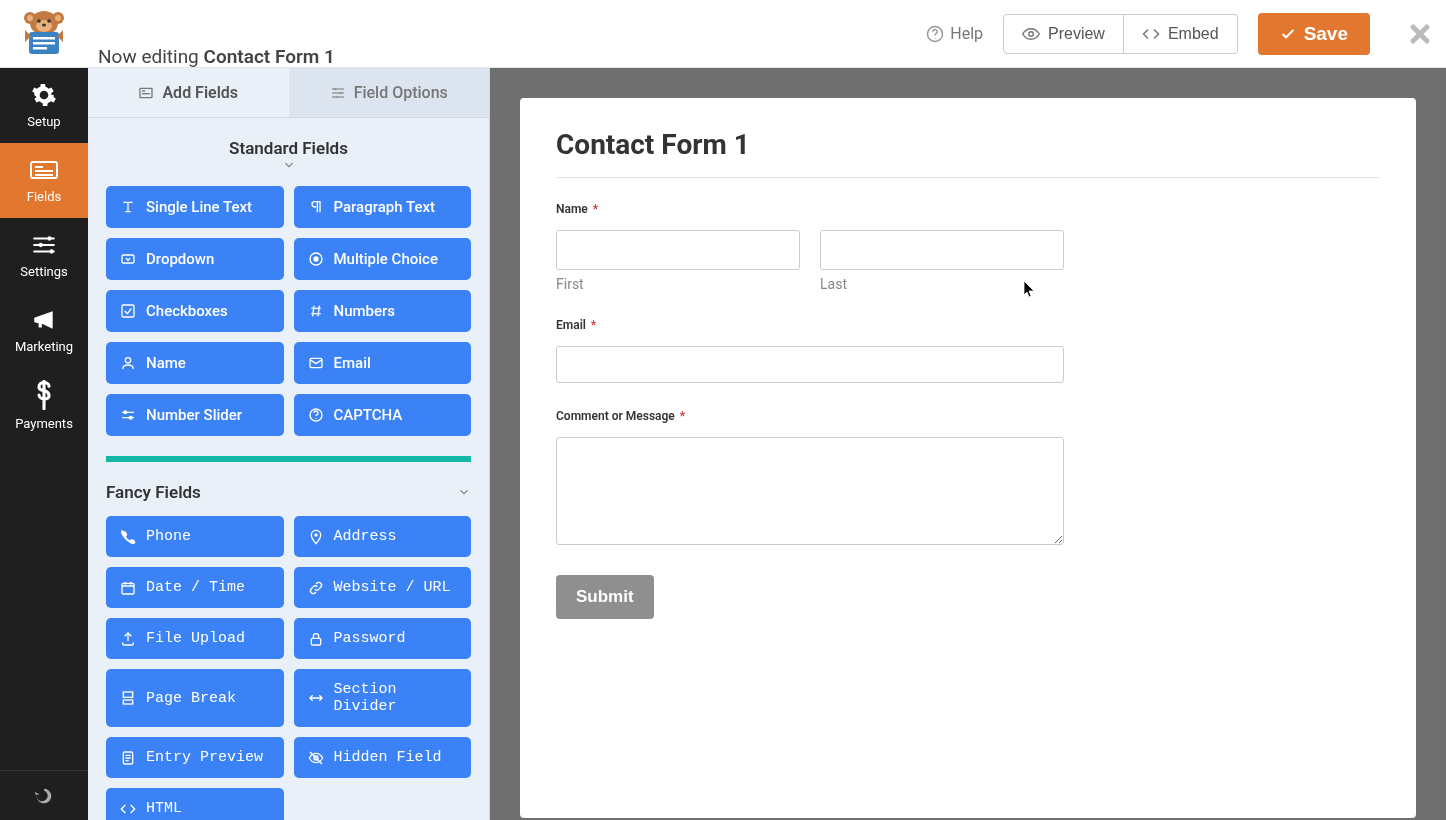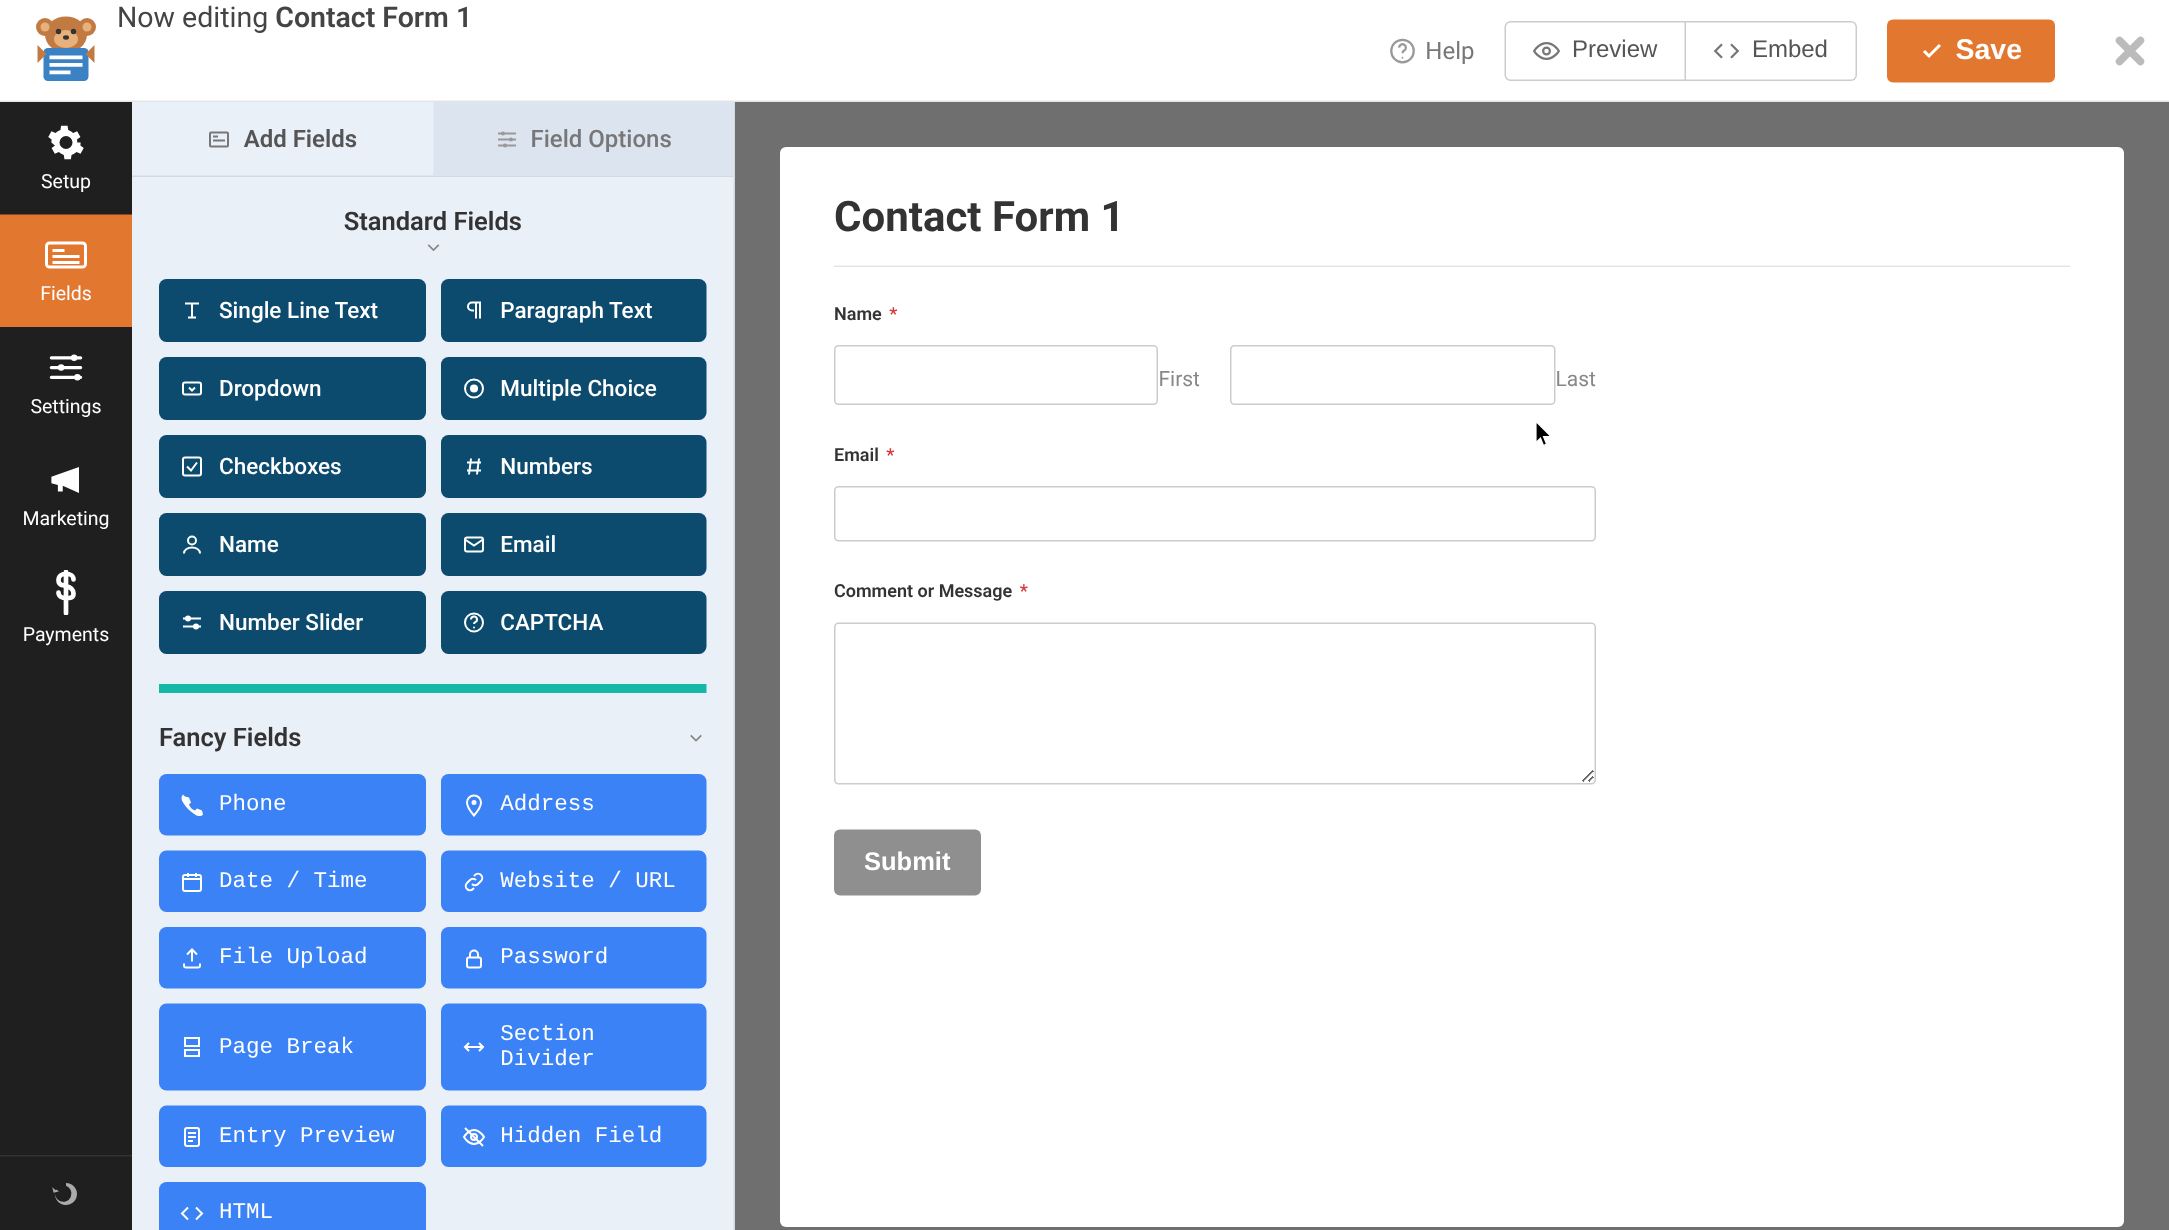--- a/index.html
+++ b/index.html
@@ -1,21 +1,21 @@
 <!DOCTYPE html>
 <html><head>
 <meta charset="utf-8">
 <style>
   * { box-sizing: border-box; margin: 0; padding: 0; }
   body { font-family: -apple-system, BlinkMacSystemFont, "Segoe UI", Roboto, Helvetica, Arial, sans-serif; background: #fff; color: #444; }
   .app { display: flex; flex-direction: column; width: 1446px; height: 820px; overflow: hidden; }
 
   
   .topbar { height: 68px; display: flex; align-items: center; padding: 0 14px 0 0; border-bottom: 1px solid #e5e5e5; background: #fff; }
-  .topbar-left { display: flex; align-items: flex-start; gap: 0; padding-left: 10px; }
+  .topbar-left { display: flex; align-items: flex-end; gap: 20px; padding-left: 10px; }
   .logo-box { width: 68px; height: 68px; display:flex; align-items:center; justify-content:center; }
   .title { font-size: 19px; color:#444; font-weight:400; }
   .title strong { font-weight:600; }
   .topbar-right { margin-left: auto; display: flex; align-items: center; gap: 20px; }
   .help { display:flex; align-items:center; gap:6px; color:#777; font-size:16px; cursor:pointer; }
   .btn-group { display:flex; }
   .btn { display:flex; align-items:center; gap:8px; border:1px solid #ccc; background:#fff; color:#555; font-size:16px; padding:10px 18px; border-radius:4px; cursor:pointer; }
   .btn-group .btn:first-child { border-top-right-radius:0; border-bottom-right-radius:0; }
   .btn-group .btn:last-child { border-top-left-radius:0; border-bottom-left-radius:0; border-left:none; }
   .btn-save { background:#e27730; color:#fff; border:none; font-weight:600; padding:10px 22px; border-radius:4px; display:flex; align-items:center; gap:8px; cursor:pointer; font-size:19px; }
@@ -36,33 +36,33 @@
   .panel { width:402px; background:#eaf0f8; display:flex; flex-direction:column; border-right:1px solid #d3d9e2; overflow:hidden; }
   .panel-tabs { display:flex; height:50px; border-bottom:1px solid #d3d9e2; }
   .panel-tab { flex:1; display:flex; align-items:center; justify-content:center; gap:8px; font-size:16px; font-weight:600; color:#555; cursor:pointer; }
   .panel-tab.inactive { background:#dbe4ef; color:#777; font-weight:500; }
   .panel-body { flex:1; overflow-y:auto; padding:0 18px 20px; }
   .section-head { display:flex; align-items:center; justify-content:space-between; padding:20px 0 14px; cursor:pointer; border-top:6px solid #14b8a6; }
   .section-head:first-child { border-top:none;flex-direction:column; }
   .section-head h3 { font-size:17px; font-weight:600; color:#333; }
   .chev { color:#888; }
   .field-grid { display:grid; grid-template-columns:1fr 1fr; gap:10px; padding-bottom:20px; }
-  .field-btn { display:flex; align-items:center; gap:10px; background:#0c4a6e; color:#fff; font-size:15px; font-weight:500; padding:12px 14px; border-radius:5px; cursor:pointer; }
+  .field-btn { display:flex; align-items:center; gap:10px; background:#3b82f6; color:#fff; font-size:15px; font-weight:500; padding:12px 14px; border-radius:5px; cursor:pointer; }
   .field-btn.fancy { background:#3b82f6;font-family:Liberation Mono, monospace; }
   .field-btn svg { fill:#fff; flex-shrink:0; }
 
   
   .canvas { flex:1; background:#6f6f6f; padding:30px; overflow:auto; position:relative; }
   .form-card { background:#fff; border-radius:4px; padding:30px 36px 60px; min-height:720px; max-width:930px; }
   .form-card h2 { font-size:28px; font-weight:700; color:#333; padding-bottom:16px; border-bottom:1px solid #e5e5e5; margin-bottom:24px; }
   .form-field { margin-bottom:26px; max-width:508px; }
   .form-label { font-size:12px; font-weight:600; color:#333; display:block; margin-bottom:14px; }
   .req { color:#d63638; margin-left:2px; }
   .name-row { display:flex; gap:20px; }
-  .name-col { flex:1; display:flex; flex-direction:row;align-items:center; }
+  .name-col { flex:1; display:flex; flex-direction:column; }
   .name-col input { height:40px; }
   .sublabel { font-size:14px; color:#888; margin-top:6px; }
   .form-input { width:100%; padding:9px 10px; border:1px solid #ccc; border-radius:3px; font-size:15px; }
   textarea.form-input { height:108px; resize:vertical; }
   .submit-btn { background:#8f8f8f; color:#fff; border:none; padding:12px 20px; border-radius:4px; font-size:17px; font-weight:600; cursor:pointer; }
 
   .cursor-ptr { position:absolute; top:212px; left:533px; pointer-events:none; }
 </style>
 </head>
 <body>

